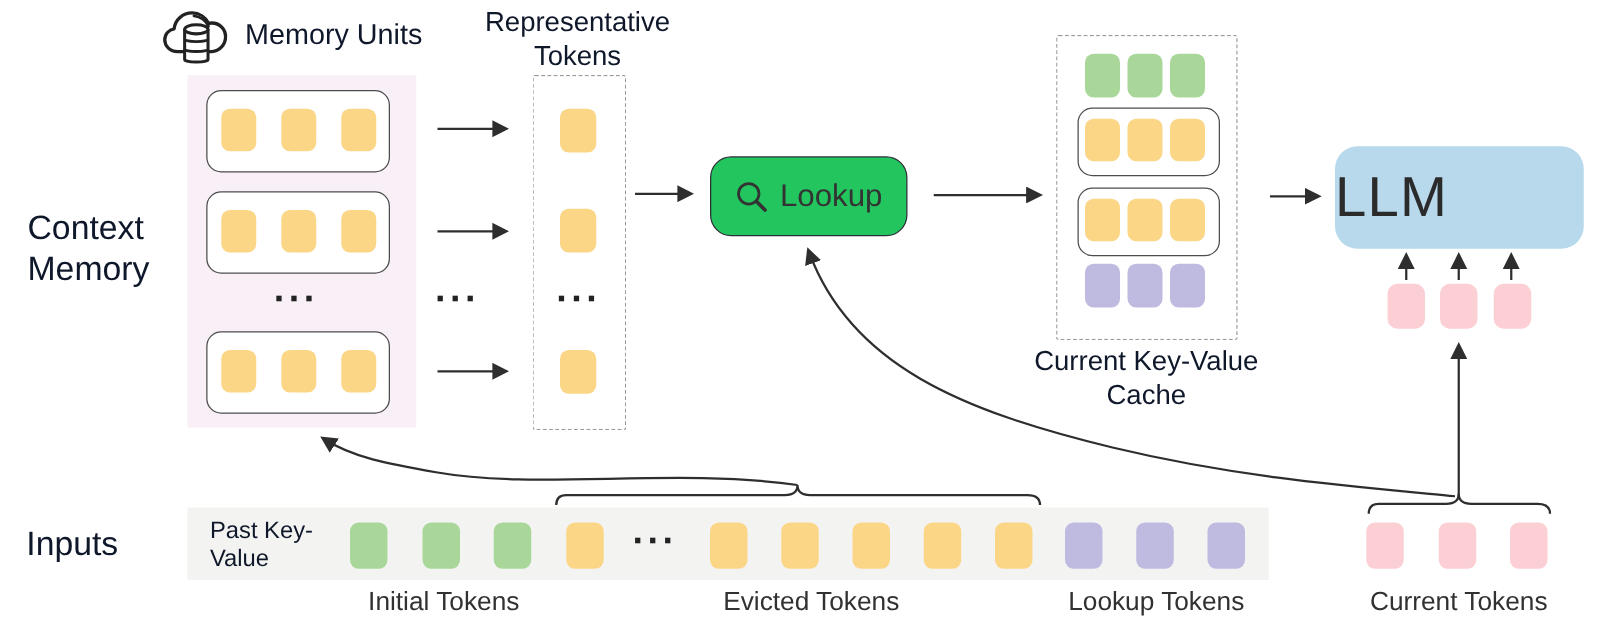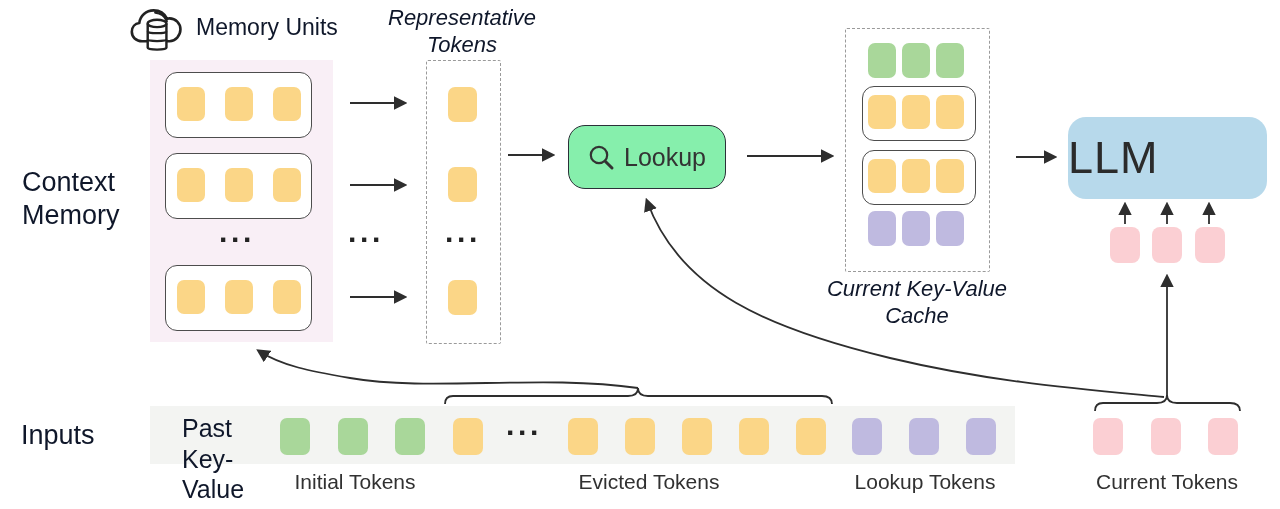--- a/index.html
+++ b/index.html
@@ -5,26 +5,26 @@
   html,body{margin:0;padding:0;background:#fff;}
   .canvas{position:relative;width:1280px;height:509px;background:#fff;overflow:hidden;
           font-family:"Liberation Sans",sans-serif;color:#2f2f2f;}
   .token{position:absolute;width:28px;height:34px;border-radius:7px;}
   .token.big{width:30px;height:37px;}
   .token.llm-in{width:30px;height:36px;border-radius:8px;}
   .unit-box{position:absolute;background:#fff;border:1.4px solid #4d4d4d;border-radius:12px;}
   .dashed-box{position:absolute;border:1.6px dashed #9a9a9a;background:#fff;border-radius:2px;}
   .panel{position:absolute;}
   .lbl{position:absolute;color:#0f172a;}
-  .lbl.center{text-align:center;font-style:italic;}
+  .lbl.center{text-align:center;}
   .two-line{line-height:1.22;}
   .ellipsis{position:absolute;font-weight:bold;font-size:30px;letter-spacing:2px;color:#222;
             transform:translate(-50%,-50%);line-height:30px;white-space:nowrap;}
   .lookup{position:absolute;left:568px;top:125px;width:156px;height:62px;border:1.7px solid #2b3038;
-          border-radius:17px;background:#86efac;display:flex;align-items:center;justify-content:center;gap:9px;}
+          border-radius:17px;background:#22c55e;display:flex;align-items:center;justify-content:center;gap:9px;}
   .lookup-text{font-size:25px;color:#333;}
   .llm{position:absolute;left:1068px;top:117px;width:199px;height:82px;border-radius:18px;
        display:flex;align-items:center;justify-content:flex-start;font-size:45px;color:#2b2b2b;letter-spacing:1px;}
   .strip{position:absolute;left:150px;top:406px;width:865px;height:58px;}
   .grp-lbl{position:absolute;top:470px;font-size:21px;color:#313131;transform:translateX(-50%);white-space:nowrap;}
   svg.overlay{position:absolute;left:0;top:0;width:1280px;height:509px;pointer-events:none;z-index:6;}
   svg.overlay *{vector-effect:non-scaling-stroke;}
   .stroke{stroke:#2e2e2e;stroke-width:1.8;fill:none;}
   .icon-cloud{position:absolute;left:129px;top:2px;}
 </style>
@@ -91,21 +91,21 @@
 
   <div class="llm" style="background: rgb(183, 217, 235);">
     <span>LLM</span>
   </div>
 
   <div class="token llm-in" style="left: 1110px; top: 227px; background: rgb(251, 207, 211);"></div>
   <div class="token llm-in" style="left: 1152px; top: 227px; background: rgb(251, 207, 211);"></div>
   <div class="token llm-in" style="left: 1195px; top: 227px; background: rgb(251, 207, 211);"></div>
 
   <div class="strip" style="background: rgb(243, 244, 242);"></div>
-  <div class="lbl two-line" style="left:182px;top:413px;width:96px;font-size:25px;">Past Key-Value</div>
+  <div class="lbl two-line" style="left:168px;top:413px;width:96px;font-size:19px;">Past Key-Value</div>
 
   <div class="token big" style="left: 280px; top: 418px; background: rgb(169, 215, 154);"></div>
   <div class="token big" style="left: 338px; top: 418px; background: rgb(169, 215, 154);"></div>
   <div class="token big" style="left: 395px; top: 418px; background: rgb(169, 215, 154);"></div>
 
   <div class="token big" style="left: 453px; top: 418px; background: rgb(251, 214, 135);"></div>
   <div class="ellipsis" style="left:524px;top:433px;">···</div>
   <div class="token big" style="left: 568px; top: 418px; background: rgb(251, 214, 135);"></div>
   <div class="token big" style="left: 625px; top: 418px; background: rgb(251, 214, 135);"></div>
   <div class="token big" style="left: 682px; top: 418px; background: rgb(251, 214, 135);"></div>

